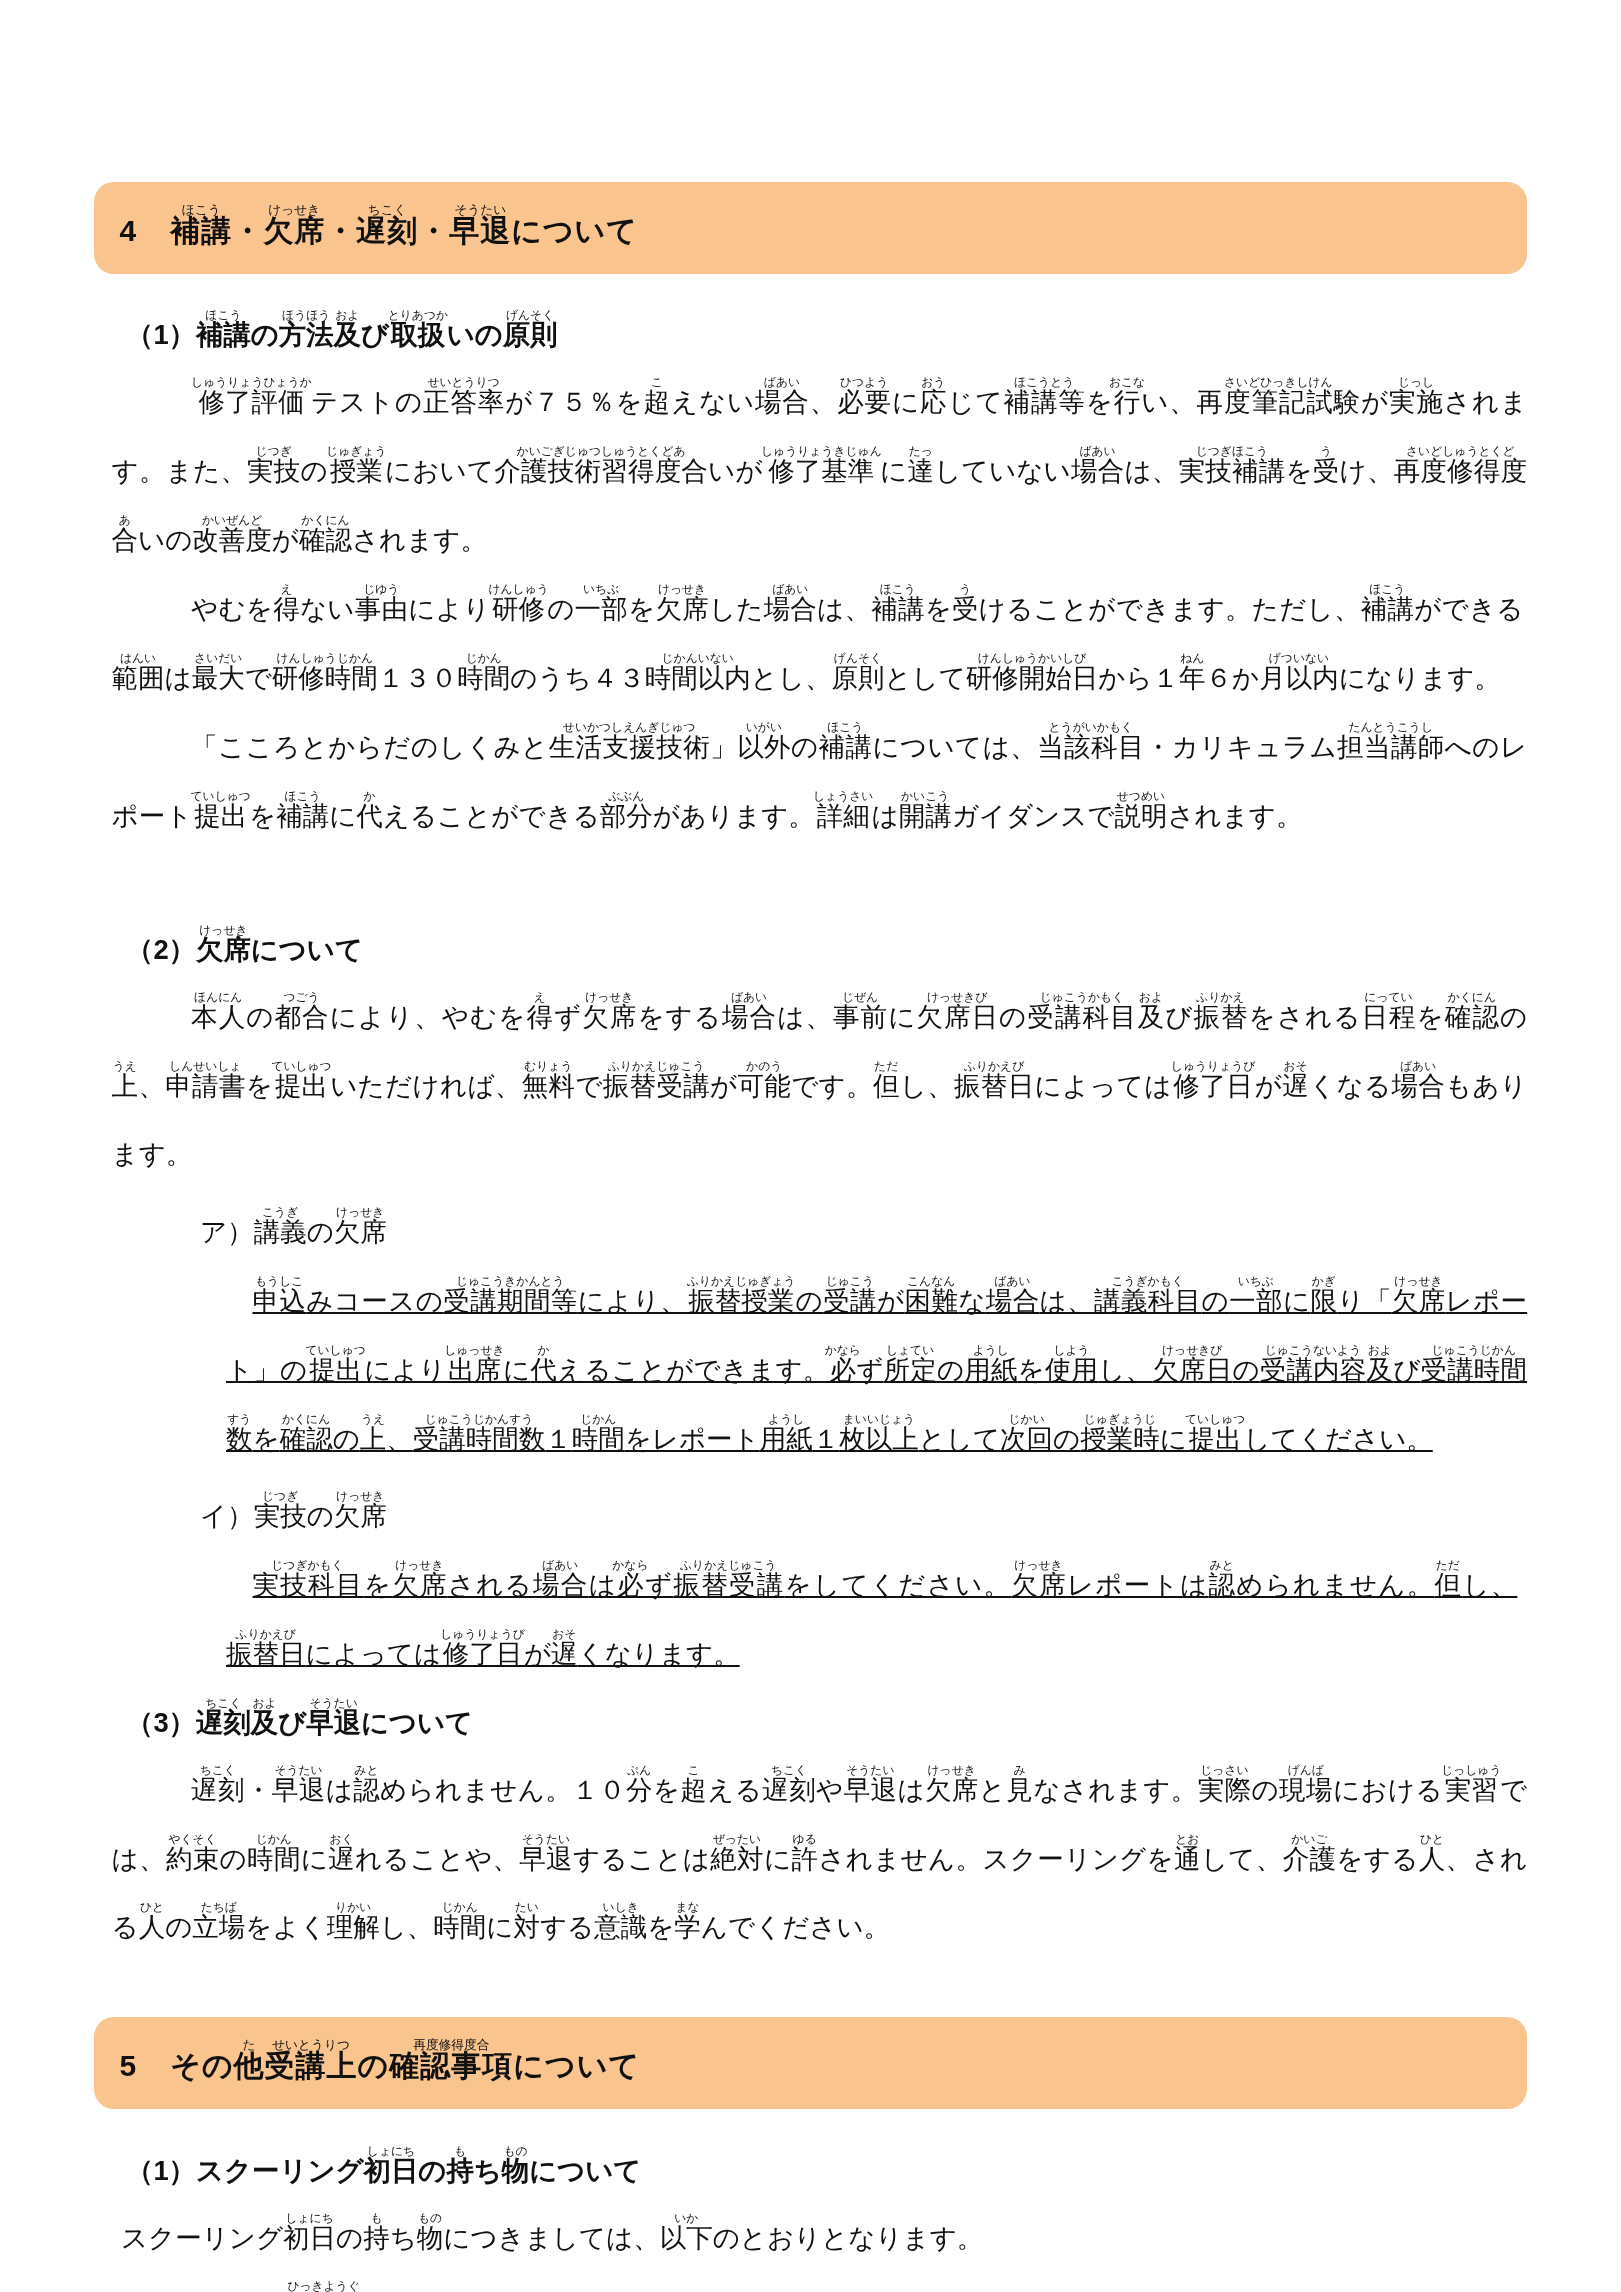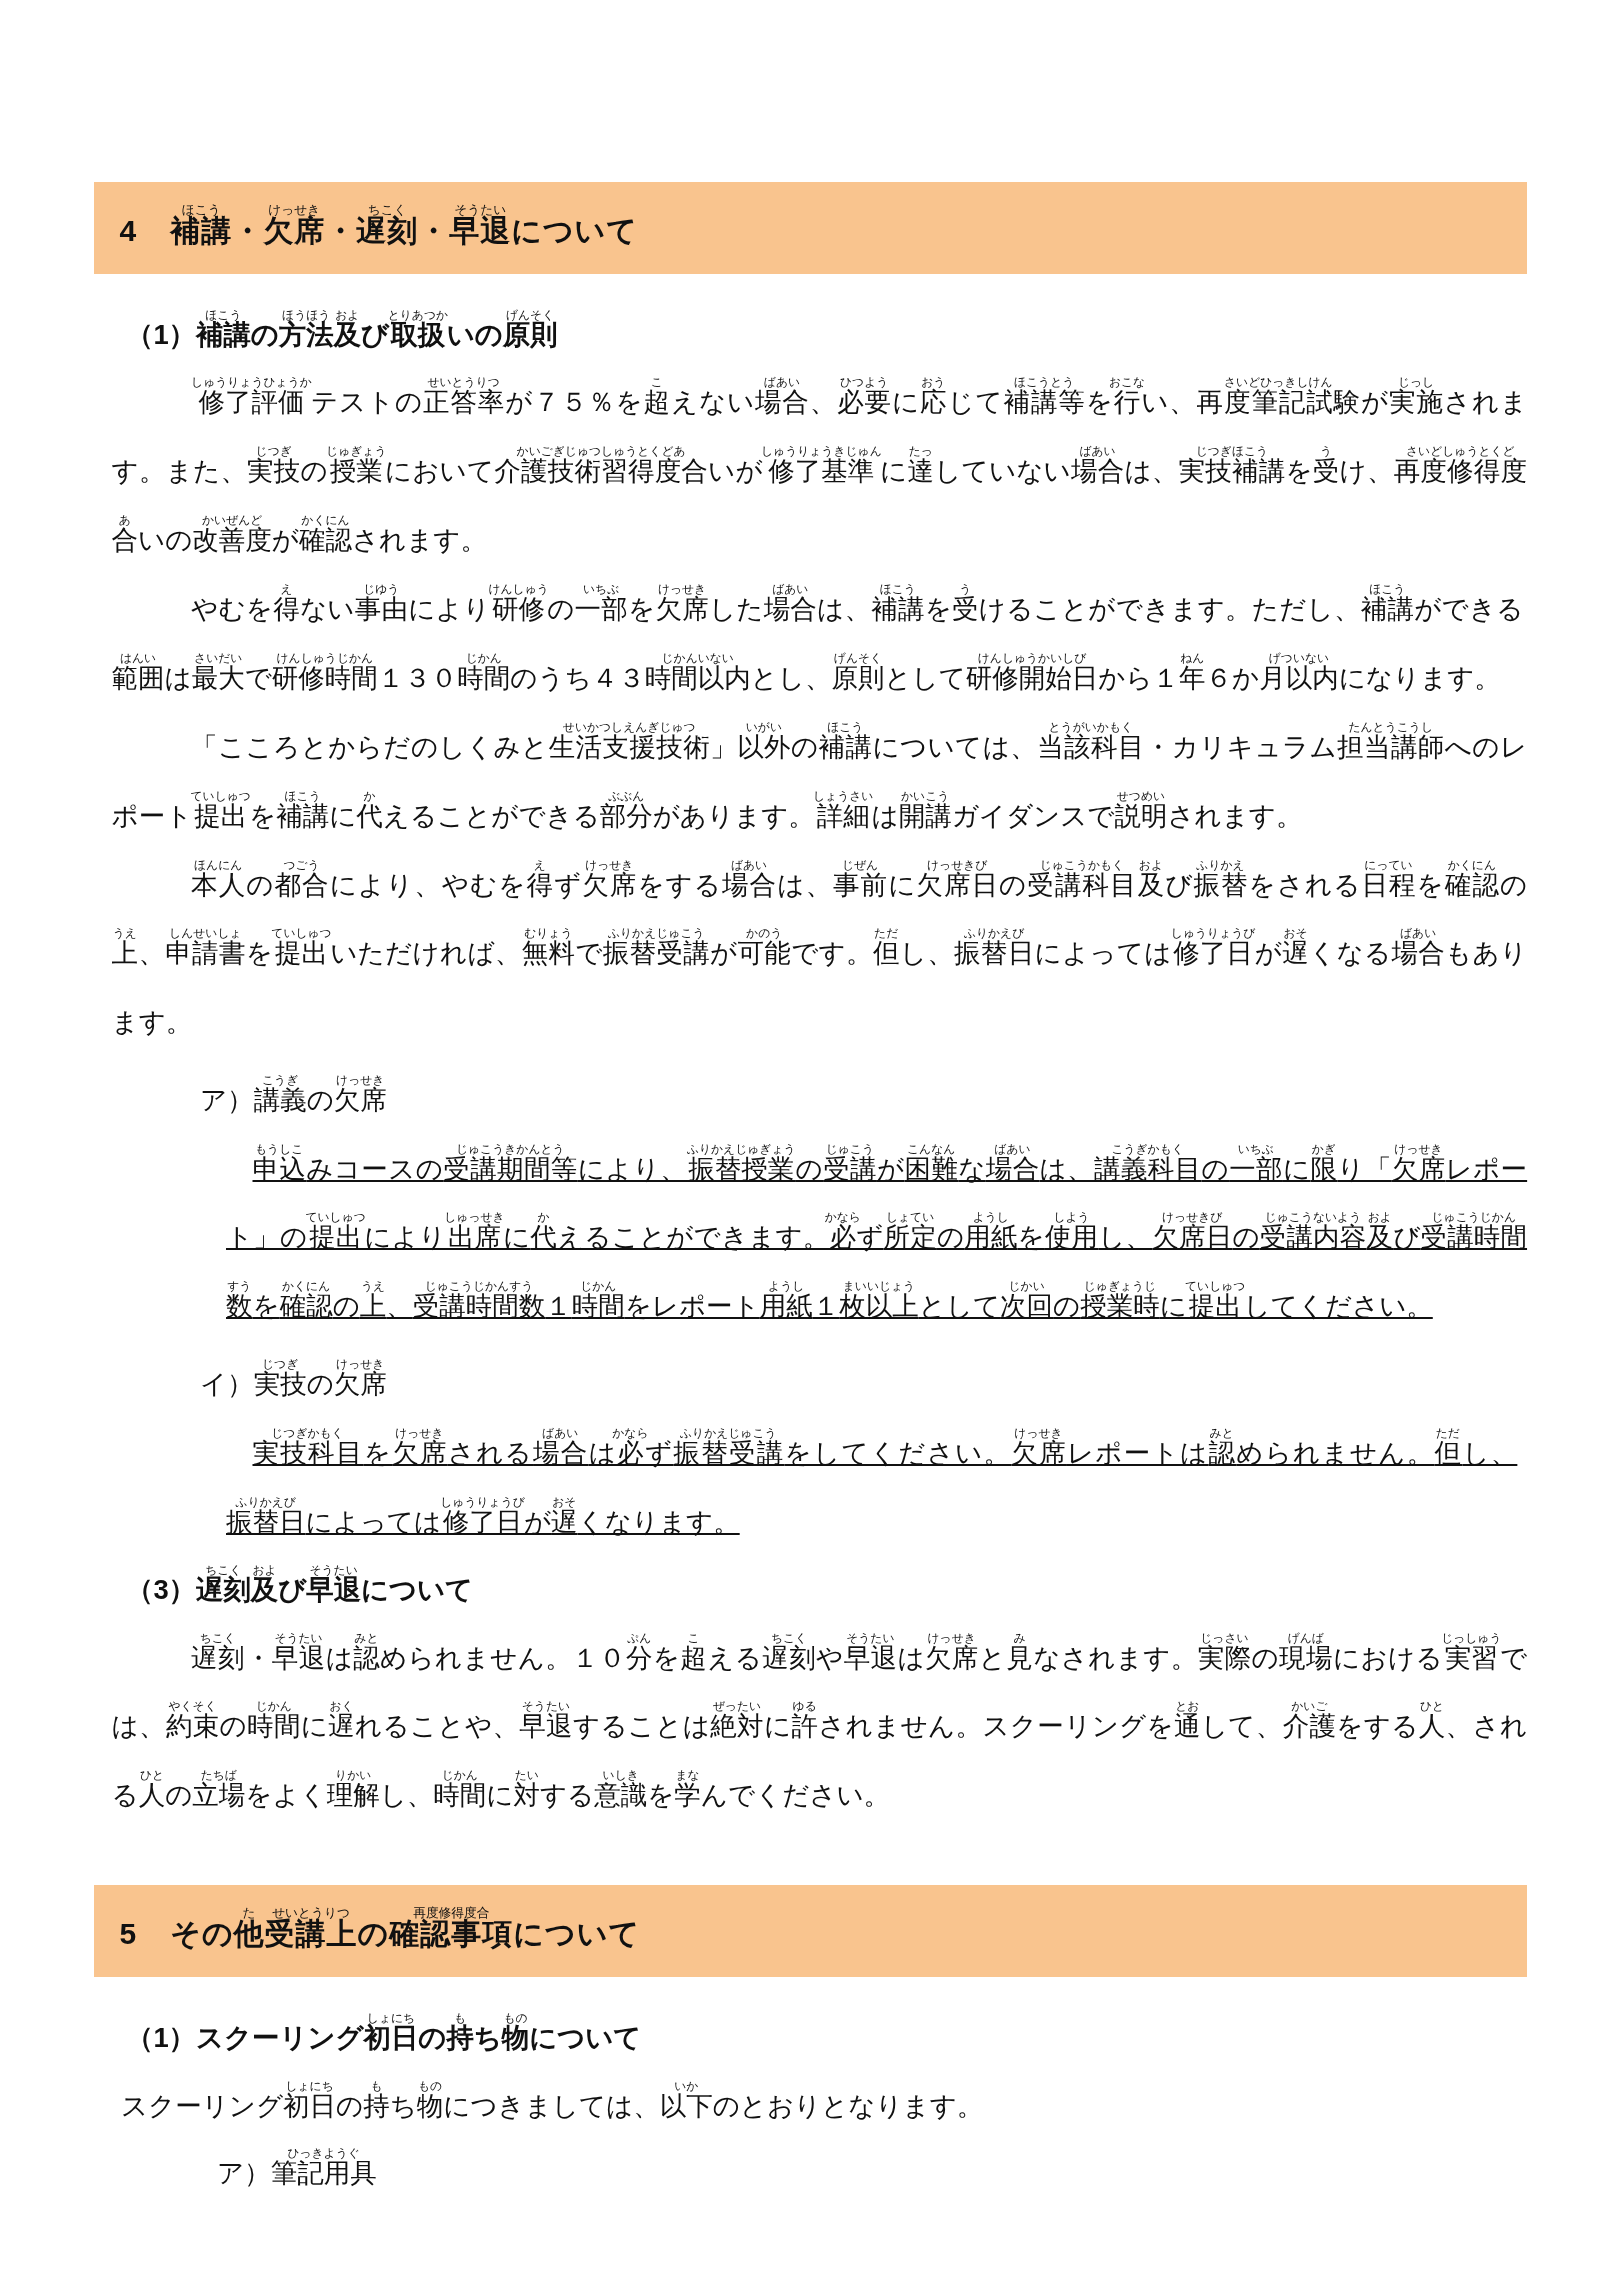--- a/index.html
+++ b/index.html
@@ -16,20 +16,21 @@
     width:1621px;
     min-height:2293px;
     padding:182px 94px 39px 94px;
     position:relative;
   }
   
   .bar{
     background:var(--accent,#F9C48E);
     padding:19.6px 19.6px 13.7px 25.5px;
     margin:0;
+    border-radius:20px;
   }
   .bar-line{
     font-family:"Liberation Sans","DejaVu Sans",sans-serif;
     font-weight:bold;
     font-size:30px;
     line-height:1.95;
     letter-spacing:1px;
   }
   .bar-num{margin-right:33px;}
   
@@ -81,20 +82,21 @@
     <div class="bar-line">
       <span class="bar-num">4</span><span><ruby>補講<rt>ほこう</rt></ruby>・<ruby>欠席<rt>けっせき</rt></ruby>・<ruby>遅刻<rt>ちこく</rt></ruby>・<ruby>早退<rt>そうたい</rt></ruby>について</span>
     </div>
   </header>
 
   <div class="h mt-md">（1）<ruby>補講<rt>ほこう</rt></ruby>の<ruby>方法<rt>ほうほう</rt></ruby><ruby>及<rt>およ</rt></ruby>び<ruby>取扱<rt>とりあつか</rt></ruby>いの<ruby>原則<rt>げんそく</rt></ruby></div>
   <p class="body indent3"><ruby>修了評価<rt>しゅうりょうひょうか</rt></ruby>テストの<ruby>正答率<rt>せいとうりつ</rt></ruby>が７５％を<ruby>超<rt>こ</rt></ruby>えない<ruby>場合<rt>ばあい</rt></ruby>、<ruby>必要<rt>ひつよう</rt></ruby>に<ruby>応<rt>おう</rt></ruby>じて<ruby>補講等<rt>ほこうとう</rt></ruby>を<ruby>行<rt>おこな</rt></ruby>い、<ruby>再度筆記試験<rt>さいどひっきしけん</rt></ruby>が<ruby>実施<rt>じっし</rt></ruby>されます。また、<ruby>実技<rt>じつぎ</rt></ruby>の<ruby>授業<rt>じゅぎょう</rt></ruby>において<ruby>介護技術習得度合<rt>かいごぎじゅつしゅうとくどあ</rt></ruby>いが<ruby>修了基準<rt>しゅうりょうきじゅん</rt></ruby>に<ruby>達<rt>たっ</rt></ruby>していない<ruby>場合<rt>ばあい</rt></ruby>は、<ruby>実技補講<rt>じつぎほこう</rt></ruby>を<ruby>受<rt>う</rt></ruby>け、<ruby>再度修得度合<rt>さいどしゅうとくどあ</rt></ruby>いの<ruby>改善度<rt>かいぜんど</rt></ruby>が<ruby>確認<rt>かくにん</rt></ruby>されます。</p>
   <p class="body indent3">やむを<ruby>得<rt>え</rt></ruby>ない<ruby>事由<rt>じゆう</rt></ruby>により<ruby>研修<rt>けんしゅう</rt></ruby>の<ruby>一部<rt>いちぶ</rt></ruby>を<ruby>欠席<rt>けっせき</rt></ruby>した<ruby>場合<rt>ばあい</rt></ruby>は、<ruby>補講<rt>ほこう</rt></ruby>を<ruby>受<rt>う</rt></ruby>けることができます。ただし、<ruby>補講<rt>ほこう</rt></ruby>ができる<ruby>範囲<rt>はんい</rt></ruby>は<ruby>最大<rt>さいだい</rt></ruby>で<ruby>研修時間<rt>けんしゅうじかん</rt></ruby>１３０<ruby>時間<rt>じかん</rt></ruby>のうち４３<ruby>時間以内<rt>じかんいない</rt></ruby>とし、<ruby>原則<rt>げんそく</rt></ruby>として<ruby>研修開始日<rt>けんしゅうかいしび</rt></ruby>から１<ruby>年<rt>ねん</rt></ruby>６か<ruby>月以内<rt>げついない</rt></ruby>になります。</p>
   <p class="body indent3">「こころとからだのしくみと<ruby>生活支援技術<rt>せいかつしえんぎじゅつ</rt></ruby>」<ruby>以外<rt>いがい</rt></ruby>の<ruby>補講<rt>ほこう</rt></ruby>については、<ruby>当該科目<rt>とうがいかもく</rt></ruby>・カリキュラム<ruby>担当講師<rt>たんとうこうし</rt></ruby>へのレポート<ruby>提出<rt>ていしゅつ</rt></ruby>を<ruby>補講<rt>ほこう</rt></ruby>に<ruby>代<rt>か</rt></ruby>えることができる<ruby>部分<rt>ぶぶん</rt></ruby>があります。<ruby>詳細<rt>しょうさい</rt></ruby>は<ruby>開講<rt>かいこう</rt></ruby>ガイダンスで<ruby>説明<rt>せつめい</rt></ruby>されます。</p>
 
+  <div class="h mt-lg">（2）<ruby>欠席<rt>けっせき</rt></ruby>について</div>
   <p class="body indent3"><ruby>本人<rt>ほんにん</rt></ruby>の<ruby>都合<rt>つごう</rt></ruby>により、やむを<ruby>得<rt>え</rt></ruby>ず<ruby>欠席<rt>けっせき</rt></ruby>をする<ruby>場合<rt>ばあい</rt></ruby>は、<ruby>事前<rt>じぜん</rt></ruby>に<ruby>欠席日<rt>けっせきび</rt></ruby>の<ruby>受講科目<rt>じゅこうかもく</rt></ruby><ruby>及<rt>およ</rt></ruby>び<ruby>振替<rt>ふりかえ</rt></ruby>をされる<ruby>日程<rt>にってい</rt></ruby>を<ruby>確認<rt>かくにん</rt></ruby>の<ruby>上<rt>うえ</rt></ruby>、<ruby>申請書<rt>しんせいしょ</rt></ruby>を<ruby>提出<rt>ていしゅつ</rt></ruby>いただければ、<ruby>無料<rt>むりょう</rt></ruby>で<ruby>振替受講<rt>ふりかえじゅこう</rt></ruby>が<ruby>可能<rt>かのう</rt></ruby>です。<ruby>但<rt>ただ</rt></ruby>し、<ruby>振替日<rt>ふりかえび</rt></ruby>によっては<ruby>修了日<rt>しゅうりょうび</rt></ruby>が<ruby>遅<rt>おそ</rt></ruby>くなる<ruby>場合<rt>ばあい</rt></ruby>もあります。</p>
 
   <div class="item mt-sm">ア）<ruby>講義<rt>こうぎ</rt></ruby>の<ruby>欠席<rt>けっせき</rt></ruby></div>
   <p class="body sub indent1"><ruby>申込<rt>もうしこ</rt></ruby>みコースの<ruby>受講期間等<rt>じゅこうきかんとう</rt></ruby>により、<ruby>振替授業<rt>ふりかえじゅぎょう</rt></ruby>の<ruby>受講<rt>じゅこう</rt></ruby>が<ruby>困難<rt>こんなん</rt></ruby>な<ruby>場合<rt>ばあい</rt></ruby>は、<ruby>講義科目<rt>こうぎかもく</rt></ruby>の<ruby>一部<rt>いちぶ</rt></ruby>に<ruby>限<rt>かぎ</rt></ruby>り「<ruby>欠席<rt>けっせき</rt></ruby>レポート」の<ruby>提出<rt>ていしゅつ</rt></ruby>により<ruby>出席<rt>しゅっせき</rt></ruby>に<ruby>代<rt>か</rt></ruby>えることができます。<ruby>必<rt>かなら</rt></ruby>ず<ruby>所定<rt>しょてい</rt></ruby>の<ruby>用紙<rt>ようし</rt></ruby>を<ruby>使用<rt>しよう</rt></ruby>し、<ruby>欠席日<rt>けっせきび</rt></ruby>の<ruby>受講内容<rt>じゅこうないよう</rt></ruby><ruby>及<rt>およ</rt></ruby>び<ruby>受講時間数<rt>じゅこうじかんすう</rt></ruby>を<ruby>確認<rt>かくにん</rt></ruby>の<ruby>上<rt>うえ</rt></ruby>、<ruby>受講時間数<rt>じゅこうじかんすう</rt></ruby>１<ruby>時間<rt>じかん</rt></ruby>をレポート<ruby>用紙<rt>ようし</rt></ruby>１<ruby>枚以上<rt>まいいじょう</rt></ruby>として<ruby>次回<rt>じかい</rt></ruby>の<ruby>授業時<rt>じゅぎょうじ</rt></ruby>に<ruby>提出<rt>ていしゅつ</rt></ruby>してください。</p>
 
   <div class="item mt-sm">イ）<ruby>実技<rt>じつぎ</rt></ruby>の<ruby>欠席<rt>けっせき</rt></ruby></div>
   <p class="body sub indent1"><ruby>実技科目<rt>じつぎかもく</rt></ruby>を<ruby>欠席<rt>けっせき</rt></ruby>される<ruby>場合<rt>ばあい</rt></ruby>は<ruby>必<rt>かなら</rt></ruby>ず<ruby>振替受講<rt>ふりかえじゅこう</rt></ruby>をしてください。<ruby>欠席<rt>けっせき</rt></ruby>レポートは<ruby>認<rt>みと</rt></ruby>められません。<ruby>但<rt>ただ</rt></ruby>し、<ruby>振替日<rt>ふりかえび</rt></ruby>によっては<ruby>修了日<rt>しゅうりょうび</rt></ruby>が<ruby>遅<rt>おそ</rt></ruby>くなります。</p>
 
   <div class="h">（3）<ruby>遅刻<rt>ちこく</rt></ruby><ruby>及<rt>およ</rt></ruby>び<ruby>早退<rt>そうたい</rt></ruby>について</div>
   <p class="body indent3"><ruby>遅刻<rt>ちこく</rt></ruby>・<ruby>早退<rt>そうたい</rt></ruby>は<ruby>認<rt>みと</rt></ruby>められません。１０<ruby>分<rt>ぷん</rt></ruby>を<ruby>超<rt>こ</rt></ruby>える<ruby>遅刻<rt>ちこく</rt></ruby>や<ruby>早退<rt>そうたい</rt></ruby>は<ruby>欠席<rt>けっせき</rt></ruby>と<ruby>見<rt>み</rt></ruby>なされます。<ruby>実際<rt>じっさい</rt></ruby>の<ruby>現場<rt>げんば</rt></ruby>における<ruby>実習<rt>じっしゅう</rt></ruby>では、<ruby>約束<rt>やくそく</rt></ruby>の<ruby>時間<rt>じかん</rt></ruby>に<ruby>遅<rt>おく</rt></ruby>れることや、<ruby>早退<rt>そうたい</rt></ruby>することは<ruby>絶対<rt>ぜったい</rt></ruby>に<ruby>許<rt>ゆる</rt></ruby>されません。スクーリングを<ruby>通<rt>とお</rt></ruby>して、<ruby>介護<rt>かいご</rt></ruby>をする<ruby>人<rt>ひと</rt></ruby>、される<ruby>人<rt>ひと</rt></ruby>の<ruby>立場<rt>たちば</rt></ruby>をよく<ruby>理解<rt>りかい</rt></ruby>し、<ruby>時間<rt>じかん</rt></ruby>に<ruby>対<rt>たい</rt></ruby>する<ruby>意識<rt>いしき</rt></ruby>を<ruby>学<rt>まな</rt></ruby>んでください。</p>

